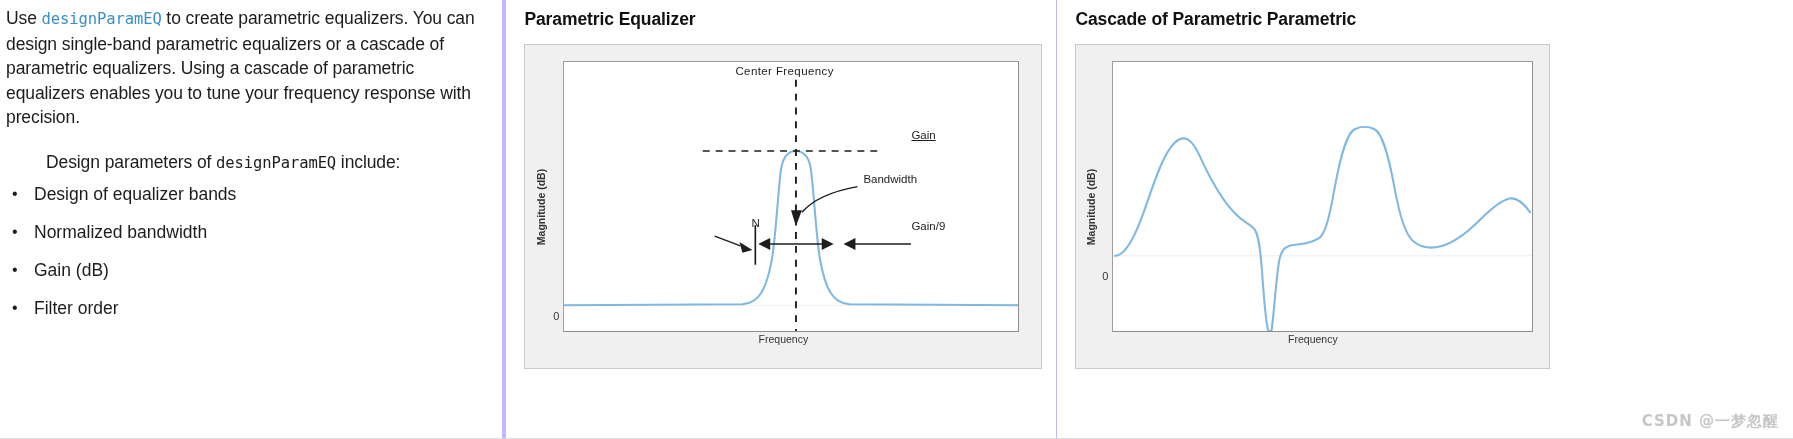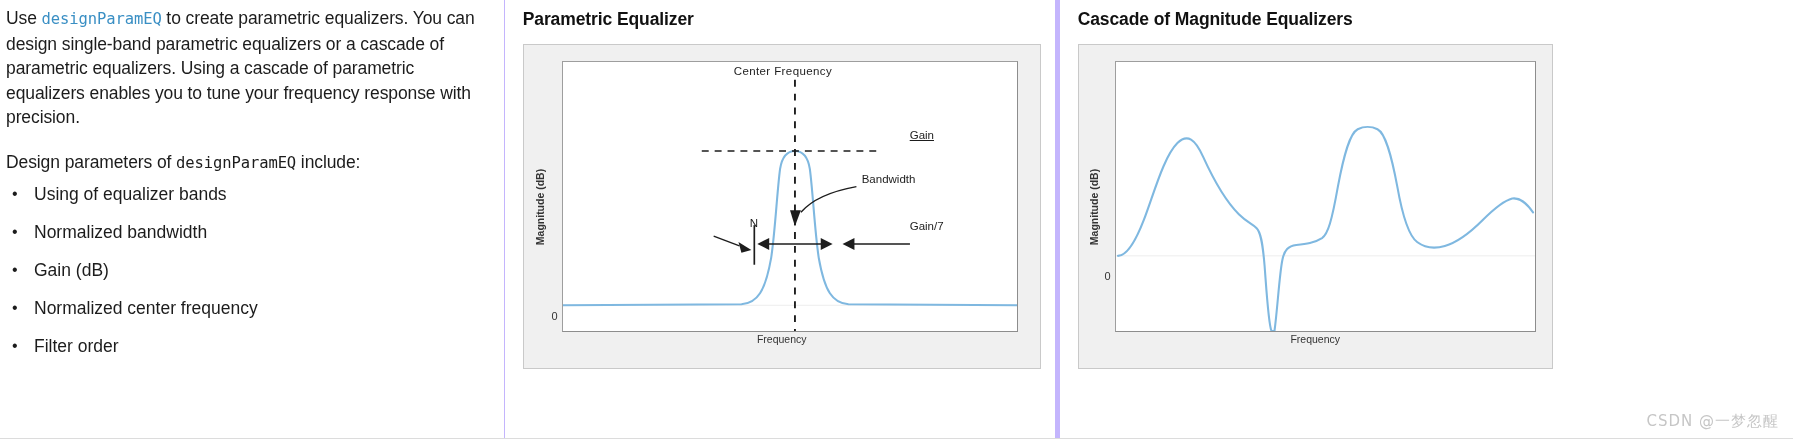--- a/index.html
+++ b/index.html
@@ -15,41 +15,41 @@
     width:1793px;height:439px;
     display:flex;
     box-sizing:border-box;
   }
 
   
   .col-text{
     width:534px;
     box-sizing:border-box;
     padding:6px 16px 0 6px;
-    border-right:1px solid #c4b5fd;
+    border-right:4px solid #c4b5fd;
     height:439px;
   }
   .para{
     font-size:17.5px;
     line-height:24.6px;
     color:#1c1c1c;
     margin:0 0 20px 0;
     letter-spacing:-0.1px;
   }
   .code-inline{
     font-family:"DejaVu Sans Mono","Liberation Mono",monospace;
     font-size:15.5px;
     color:#3a8fc4;
   }
   .code-plain{
     font-family:"DejaVu Sans Mono","Liberation Mono",monospace;
     font-size:15.5px;
     color:#1c1c1c;
   }
-  .lead{margin-bottom:8px;}
+  .lead{margin-bottom:8px;margin-left:40px;}
   ul.param-list{
     list-style:none;
     margin:0;padding:0;
   }
   ul.param-list li{
     position:relative;
     font-size:17.5px;
     line-height:21px;
     padding:0 0 17px 28px;
     color:#1c1c1c;
@@ -62,21 +62,21 @@
     color:#1c1c1c;
   }
 
   
   .col-fig{
     box-sizing:border-box;
     height:439px;
     padding:6px 14px 0 18px;
     position:relative;
   }
-  .col-fig.mid{width:562px;border-right:5px solid #c4b5fd;}
+  .col-fig.mid{width:562px;border-right:1px solid #c4b5fd;}
   .col-fig.right{width:776px;}
 
   .fig-title{
     font-size:17.5px;
     font-weight:bold;
     color:#111111;
     margin:3px 0 14px 0;
     letter-spacing:-0.1px;
   }
 
@@ -150,43 +150,43 @@
 
   
   .watermark{
     position:absolute;
     right:14px;bottom:8px;
     font-size:15px;
     color:#c6c6c6;
     letter-spacing:1px;
     white-space:nowrap;
     font-family:"DejaVu Sans", sans-serif;
+    font-weight:bold;
   }
   .bottom-rule{
     position:absolute;
     left:0;right:0;bottom:0;
     height:1px;background:#dcdcdc;
   }
 </style>
 </head>
 <body>
 
 <div class="page">
 
   <div class="col-text">
 
     <p class="para"><span>Use </span><span class="code-inline">designParamEQ</span><span> to create parametric equalizers. You can design single-band parametric equalizers or a cascade of parametric equalizers. Using a cascade of parametric equalizers enables you to tune your frequency response with precision.</span></p>
 
     <p class="para lead"><span>Design parameters of </span><span class="code-plain">designParamEQ</span><span> include:</span></p>
 
     <ul class="param-list">
-      <li><span>Using of equalizer bands</span></li>
+      <li><span>Design of equalizer bands</span></li>
       <li><span>Normalized bandwidth</span></li>
       <li><span>Gain (dB)</span></li>
-      <li><span>Normalized center frequency</span></li>
       <li><span>Filter order</span></li>
     </ul>
   </div>
 
   <div class="col-fig mid">
     <div class="fig-title">Parametric Equalizer</div>
 
     <div class="fig-frame mid">
       <div class="ylabel">Magnitude (dB)</div>
       <div class="ytick-zero">0</div>
@@ -221,27 +221,27 @@
 
           <line x1="152" y1="176" x2="178" y2="186" stroke="#1d1d1d" stroke-width="1.4"></line>
           <polygon points="190,190 177,182 180,193" fill="#1d1d1d"></polygon>
           <line x1="193" y1="165" x2="193" y2="205" stroke="#1d1d1d" stroke-width="1.7"></line>
         </svg>
       </div>
 
       <div class="ann ann-center-freq">Center  Frequency</div>
       <div class="ann ann-gain">Gain</div>
       <div class="ann ann-bandwidth">Bandwidth</div>
-      <div class="ann ann-gain2">Gain/7</div>
+      <div class="ann ann-gain2">Gain/9</div>
       <div class="ann ann-n">N</div>
     </div>
   </div>
 
   <div class="col-fig right">
-    <div class="fig-title">Cascade of Magnitude Equalizers</div>
+    <div class="fig-title">Cascade of Parametric Parametric</div>
 
     <div class="fig-frame right">
       <div class="ylabel">Magnitude (dB)</div>
       <div class="ytick-zero">0</div>
       <div class="xlabel">Frequency</div>
 
       <div class="axes-box">
         <svg class="svg-plot" viewBox="0 0 423 272" preserveAspectRatio="none">
 
           <line x1="0" y1="196" x2="423" y2="196" stroke="#ededed" stroke-width="1"></line>

